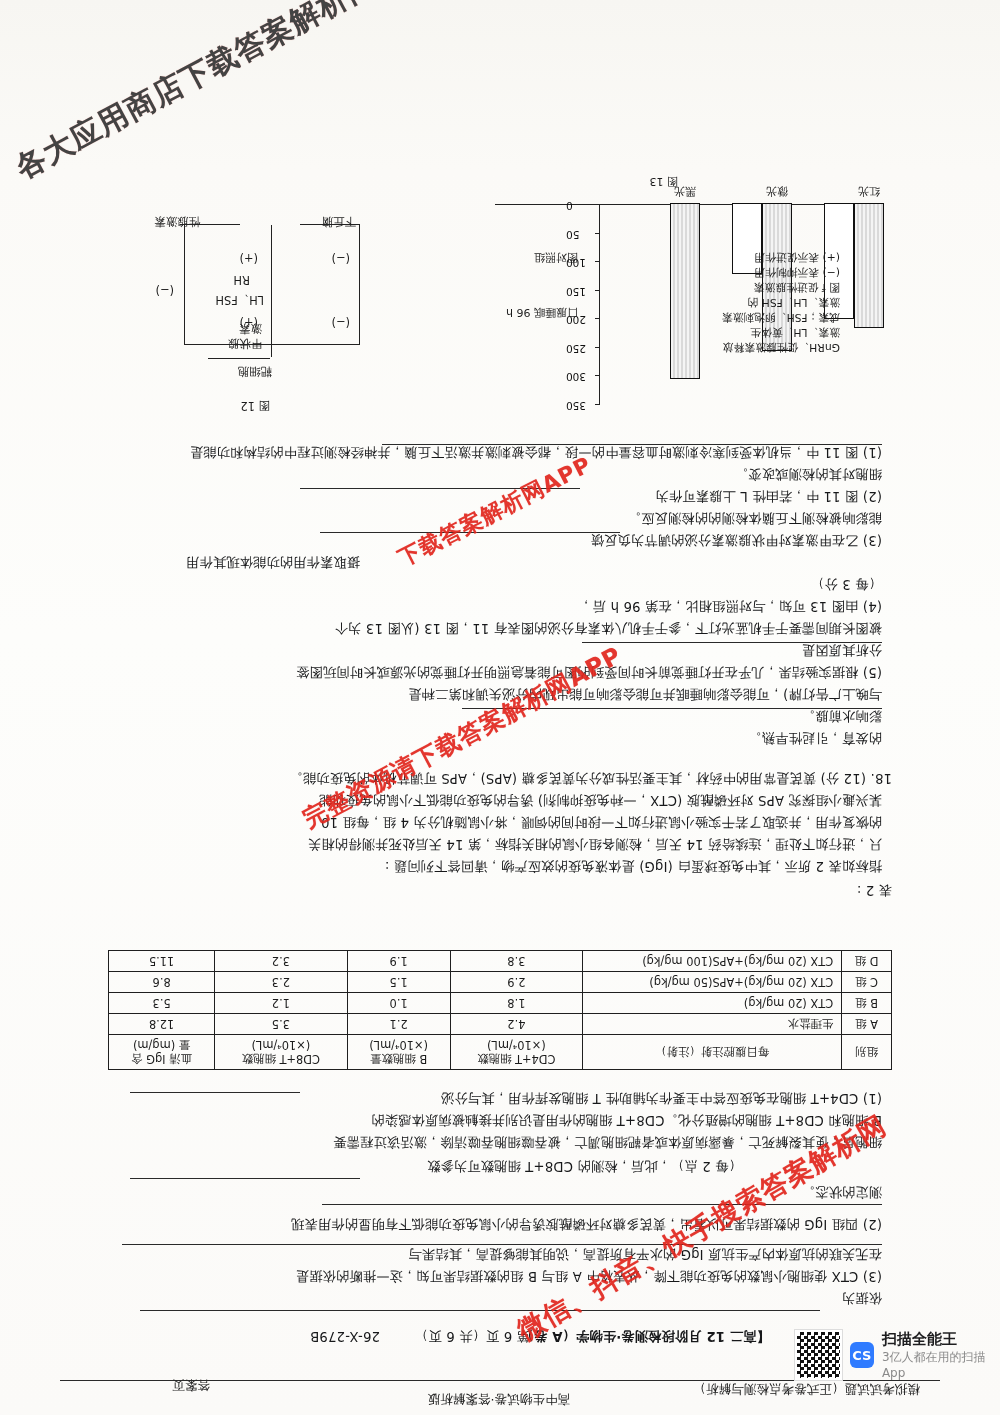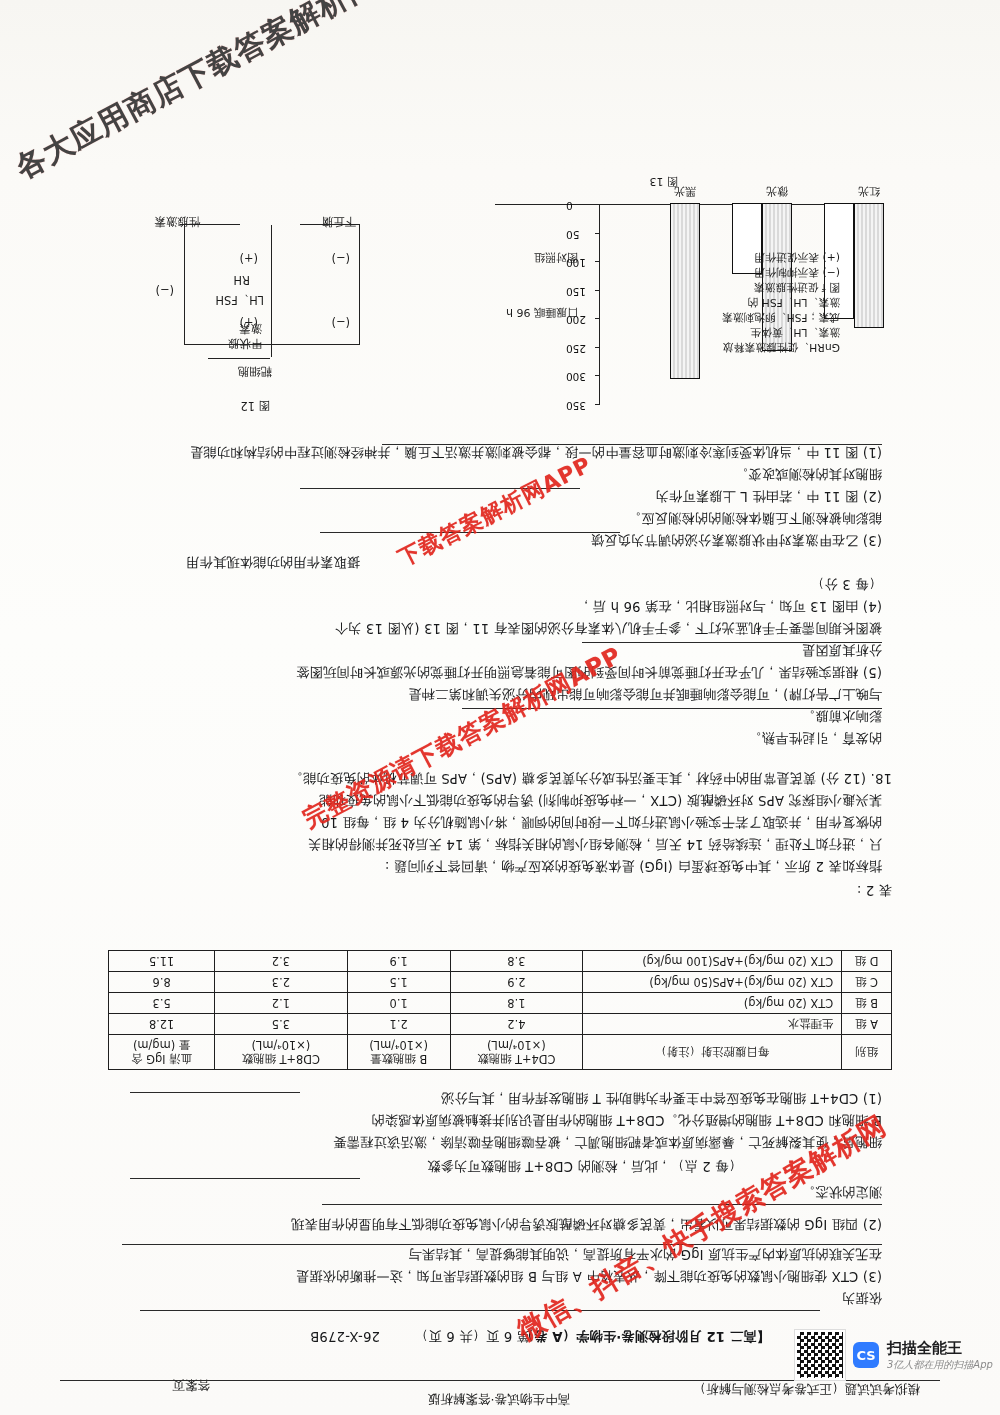--- a/index.html
+++ b/index.html
@@ -72,21 +72,21 @@
   .wm.gray{color:#3a3a3a;opacity:.95;}
 
   
   #footer{position:absolute;left:795px;top:1330px;display:flex;align-items:center;gap:8px;}
   #qr{width:46px;height:46px;background:
      repeating-conic-gradient(#111 0 25%,#fff 0 50%) 0 0/7px 7px;
      border:2px solid #fff;outline:1px solid #ddd;}
   .camlogo{width:26px;height:26px;border-radius:6px;background:#2f7bff;color:#fff;
      font-size:13px;font-weight:bold;display:flex;align-items:center;justify-content:center;}
   .camtxt{font-size:15px;font-weight:bold;color:#1d1d1f;}
-  .camsub{font-size:10px;color:#8a8a8a;font-style:italic;}
+  .camsub{font-size:12px;color:#8a8a8a;}
 </style>
 </head>
 <body>
 
 <div id="paper"></div>
 
 <div id="sheet">
 
   <div class="hdr" style="left:80px;top:18px;">模拟考试试题（正式卷考点检测与解析）</div>
   <div class="hdr" style="left:430px;top:8px;">高中生物试卷·答案解析版</div>

